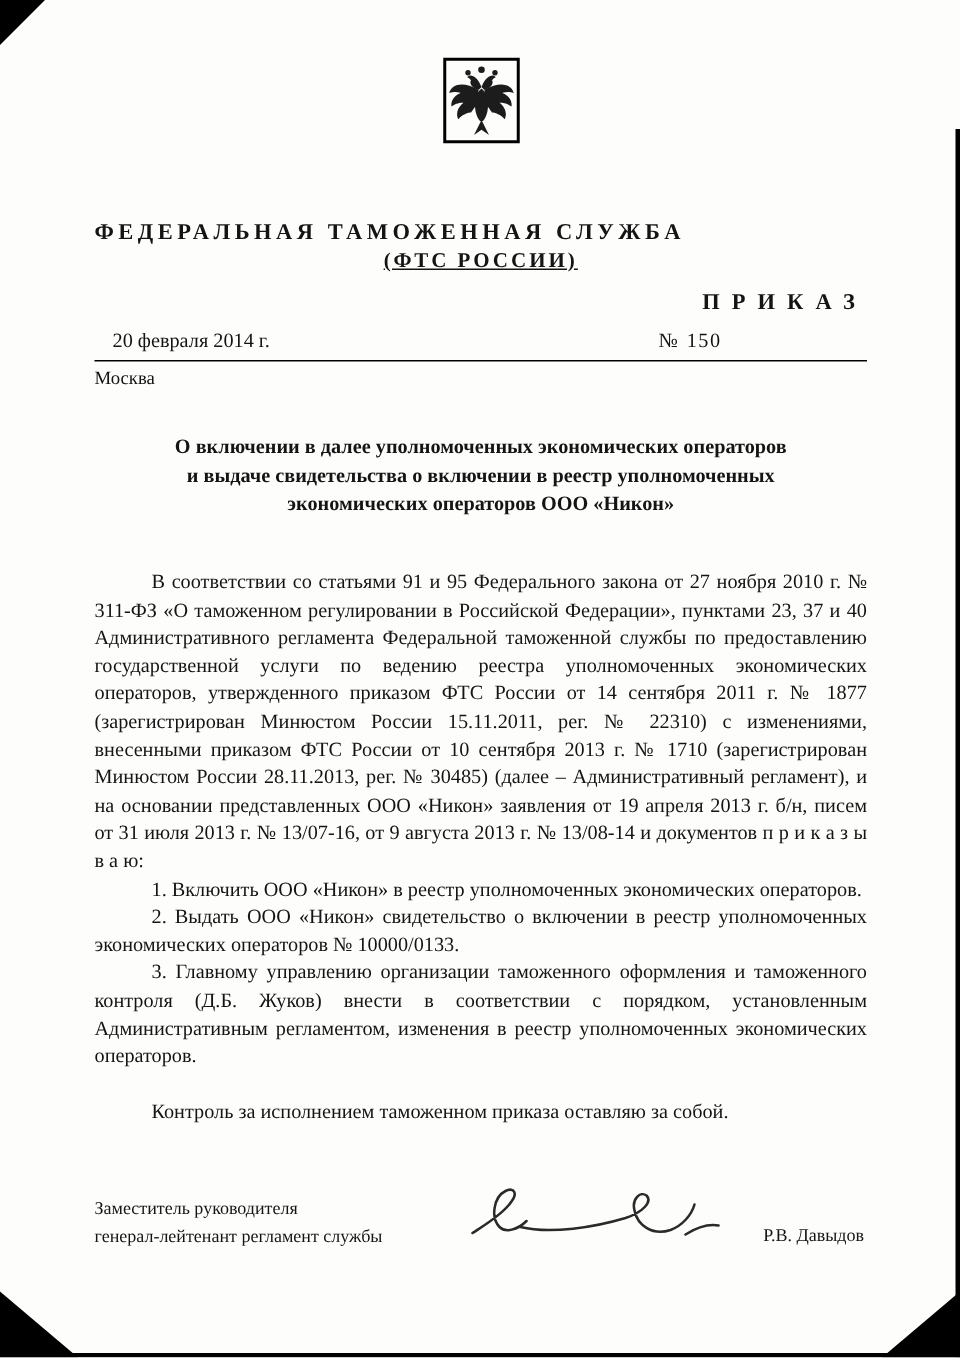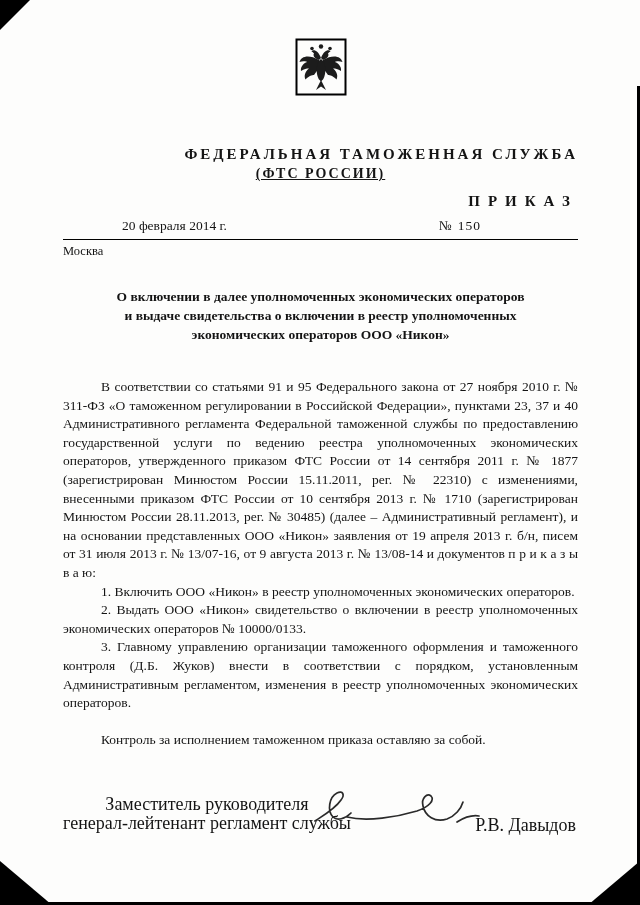--- a/index.html
+++ b/index.html
@@ -38,21 +38,21 @@
     position: absolute;
     left: 63px;
     width: 515px;
     top: 0;
     padding-top: 38px;
   }
   .emblem-wrap { text-align: center; margin-bottom: 6px; }
   .emblem-wrap svg { display: inline-block; }
 
   .org-name {
-    text-align: right;
+    text-align: left;
     font-weight: bold;
     font-size: 15px;
     letter-spacing: 3px;
     line-height: 20px;
     margin-top: 44px;
   }
   .org-abbr {
     text-align: center;
     font-weight: bold;
     font-size: 14px;
@@ -69,21 +69,21 @@
     margin-top: 7px;
   }
   .date-row {
     position: relative;
     margin-top: 5px;
     padding: 2px 0 5px 12px;
     border-bottom: 1.5px solid #000;
     font-size: 13.5px;
     height: 24px;
   }
-  .doc-date { display: inline-block; margin-left: 47px; }
+  .doc-date { display: inline-block; }
   .doc-number {
     position: absolute;
     left: 73%;
     top: 2px;
   }
   .doc-number .num { padding-left: 6px; letter-spacing: 1px; }
   .city {
     font-size: 12.5px;
     line-height: 16px;
     margin-top: 3px;
@@ -103,22 +103,21 @@
     line-height: 18.6px;
     text-align: justify;
     text-indent: 38px;
   }
   .control-para { margin-top: 18px; }
 
   .signature {
     position: relative;
     margin-top: 46px;
     height: 60px;
-    font-size: 18px;
-    text-align: center;
+    font-size: 12px;
   }
   .sig-position { position: absolute; left: 0; top: 0; line-height: 19px; }
   .sig-scribble { position: absolute; left: 242px; top: -10px; }
   .sig-name { position: absolute; right: 2px; top: 20px; }
 </style>
 </head>
 <body>
 
 <div class="page">
 

